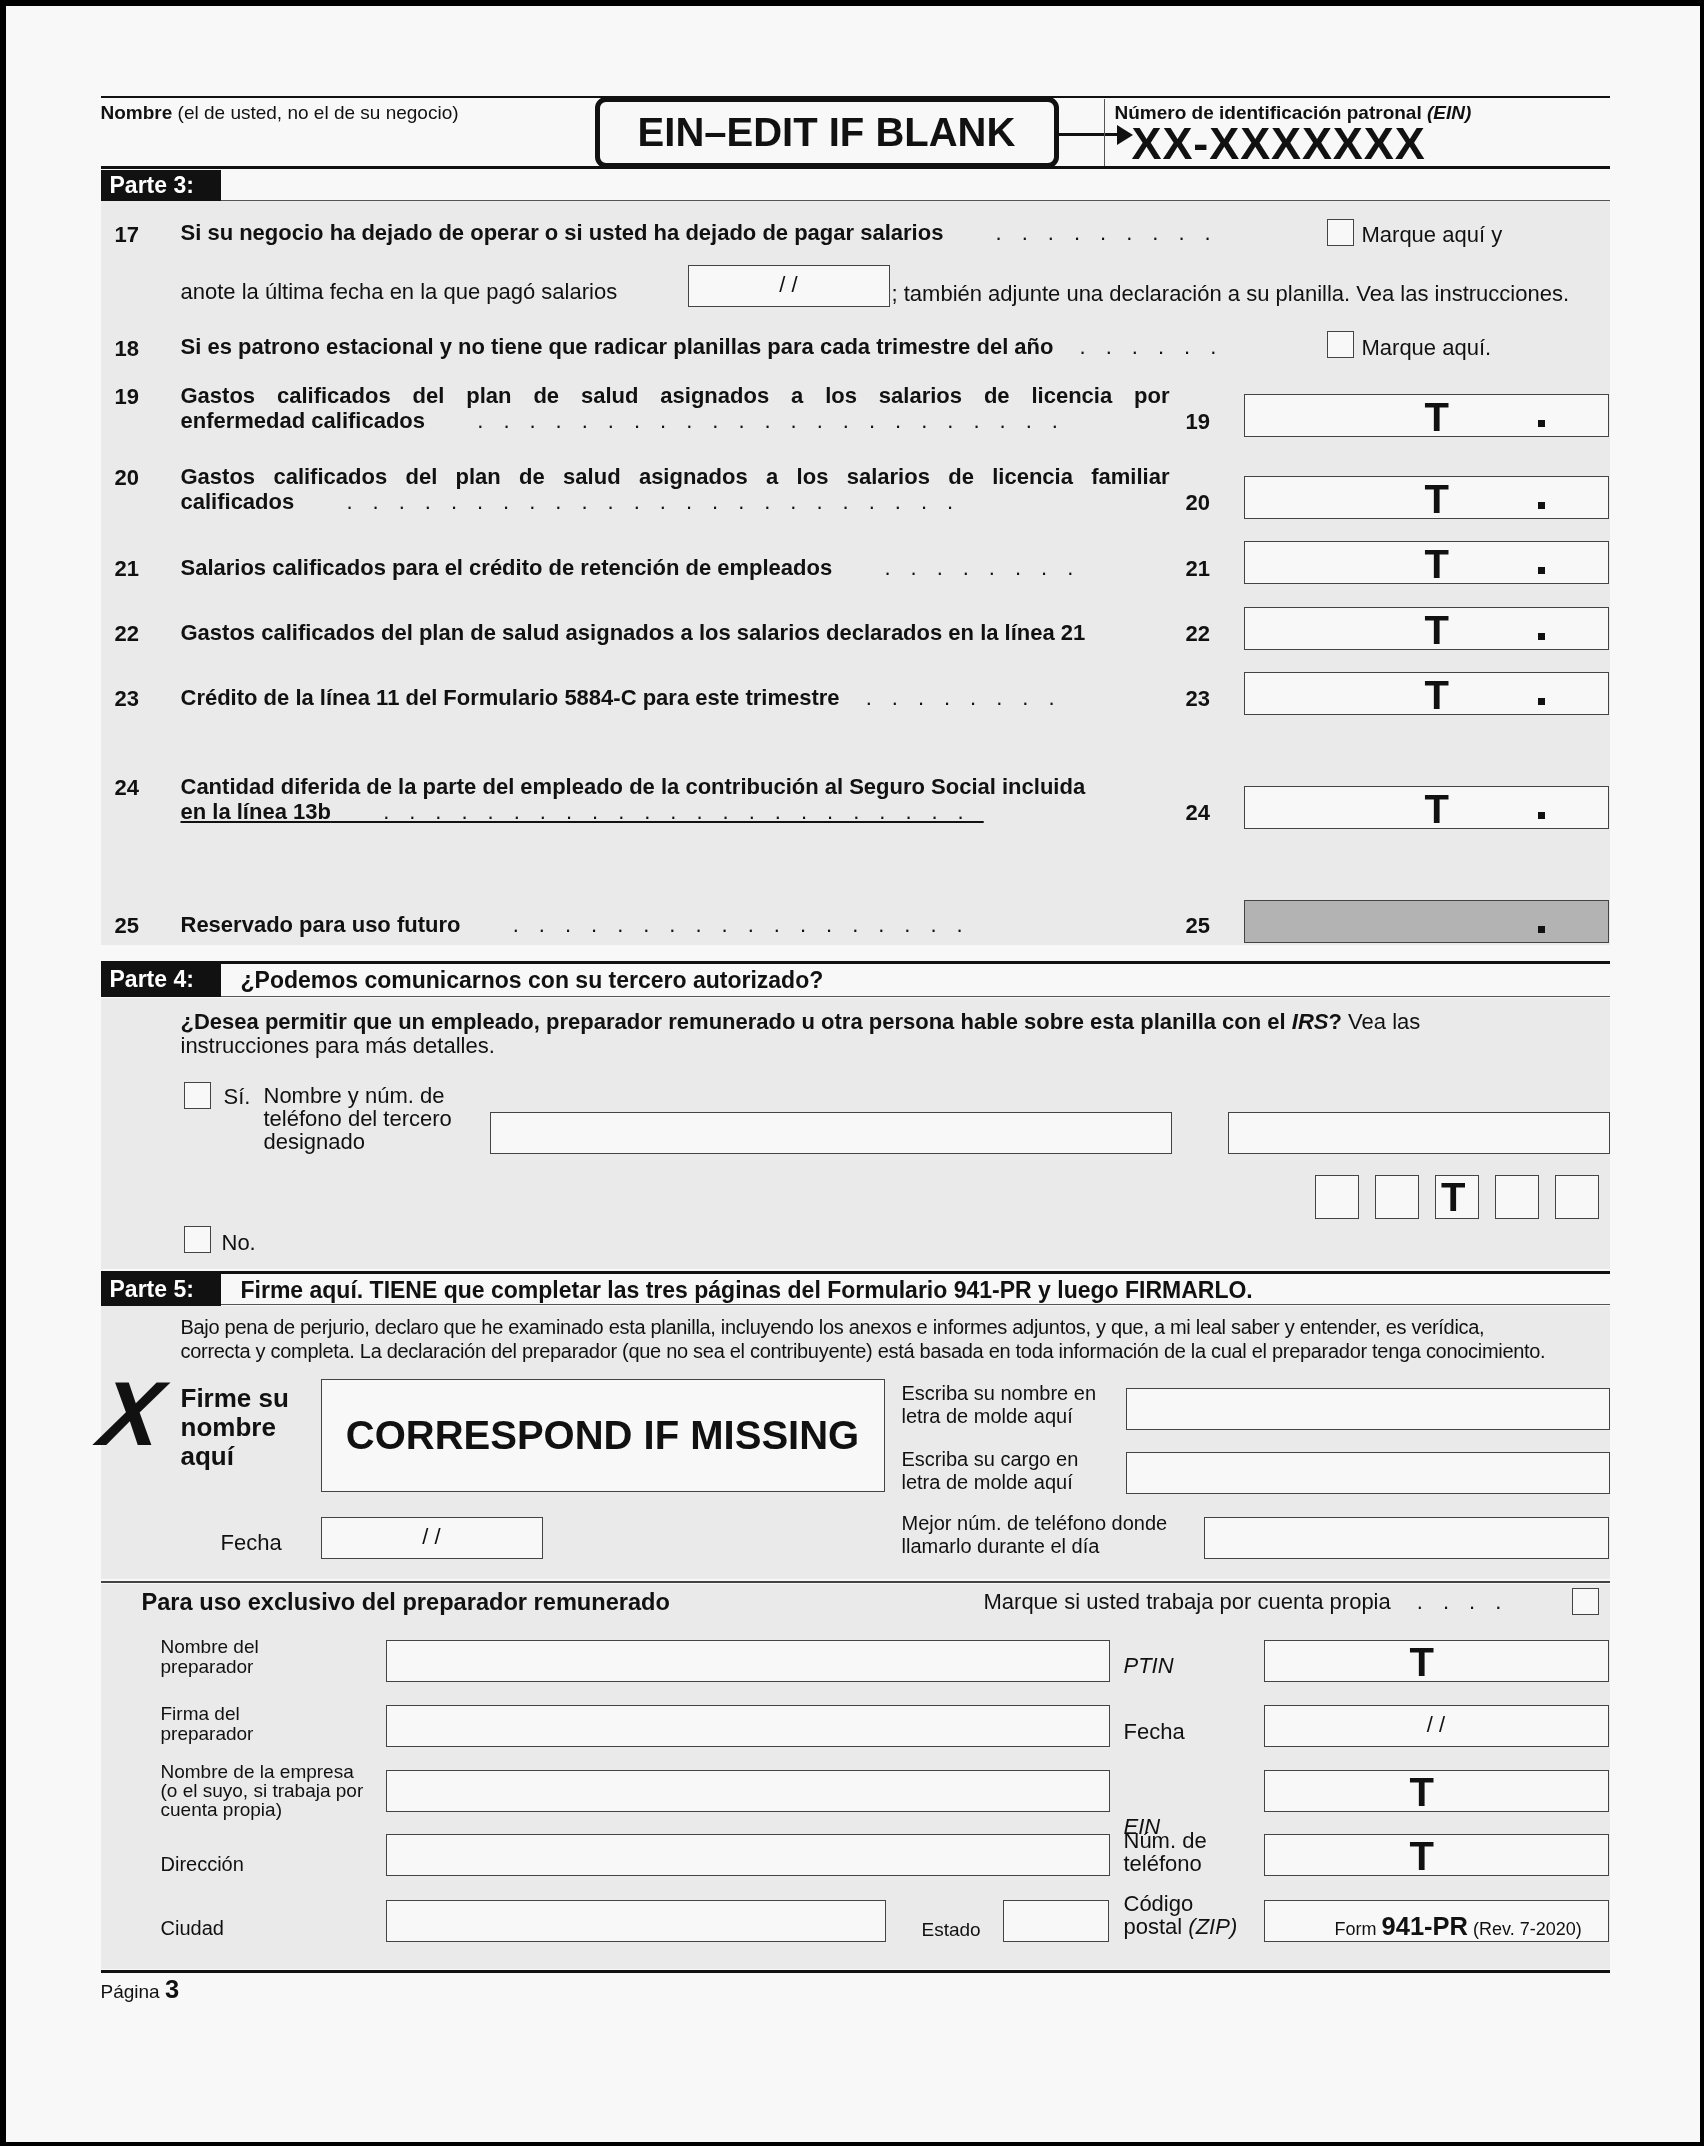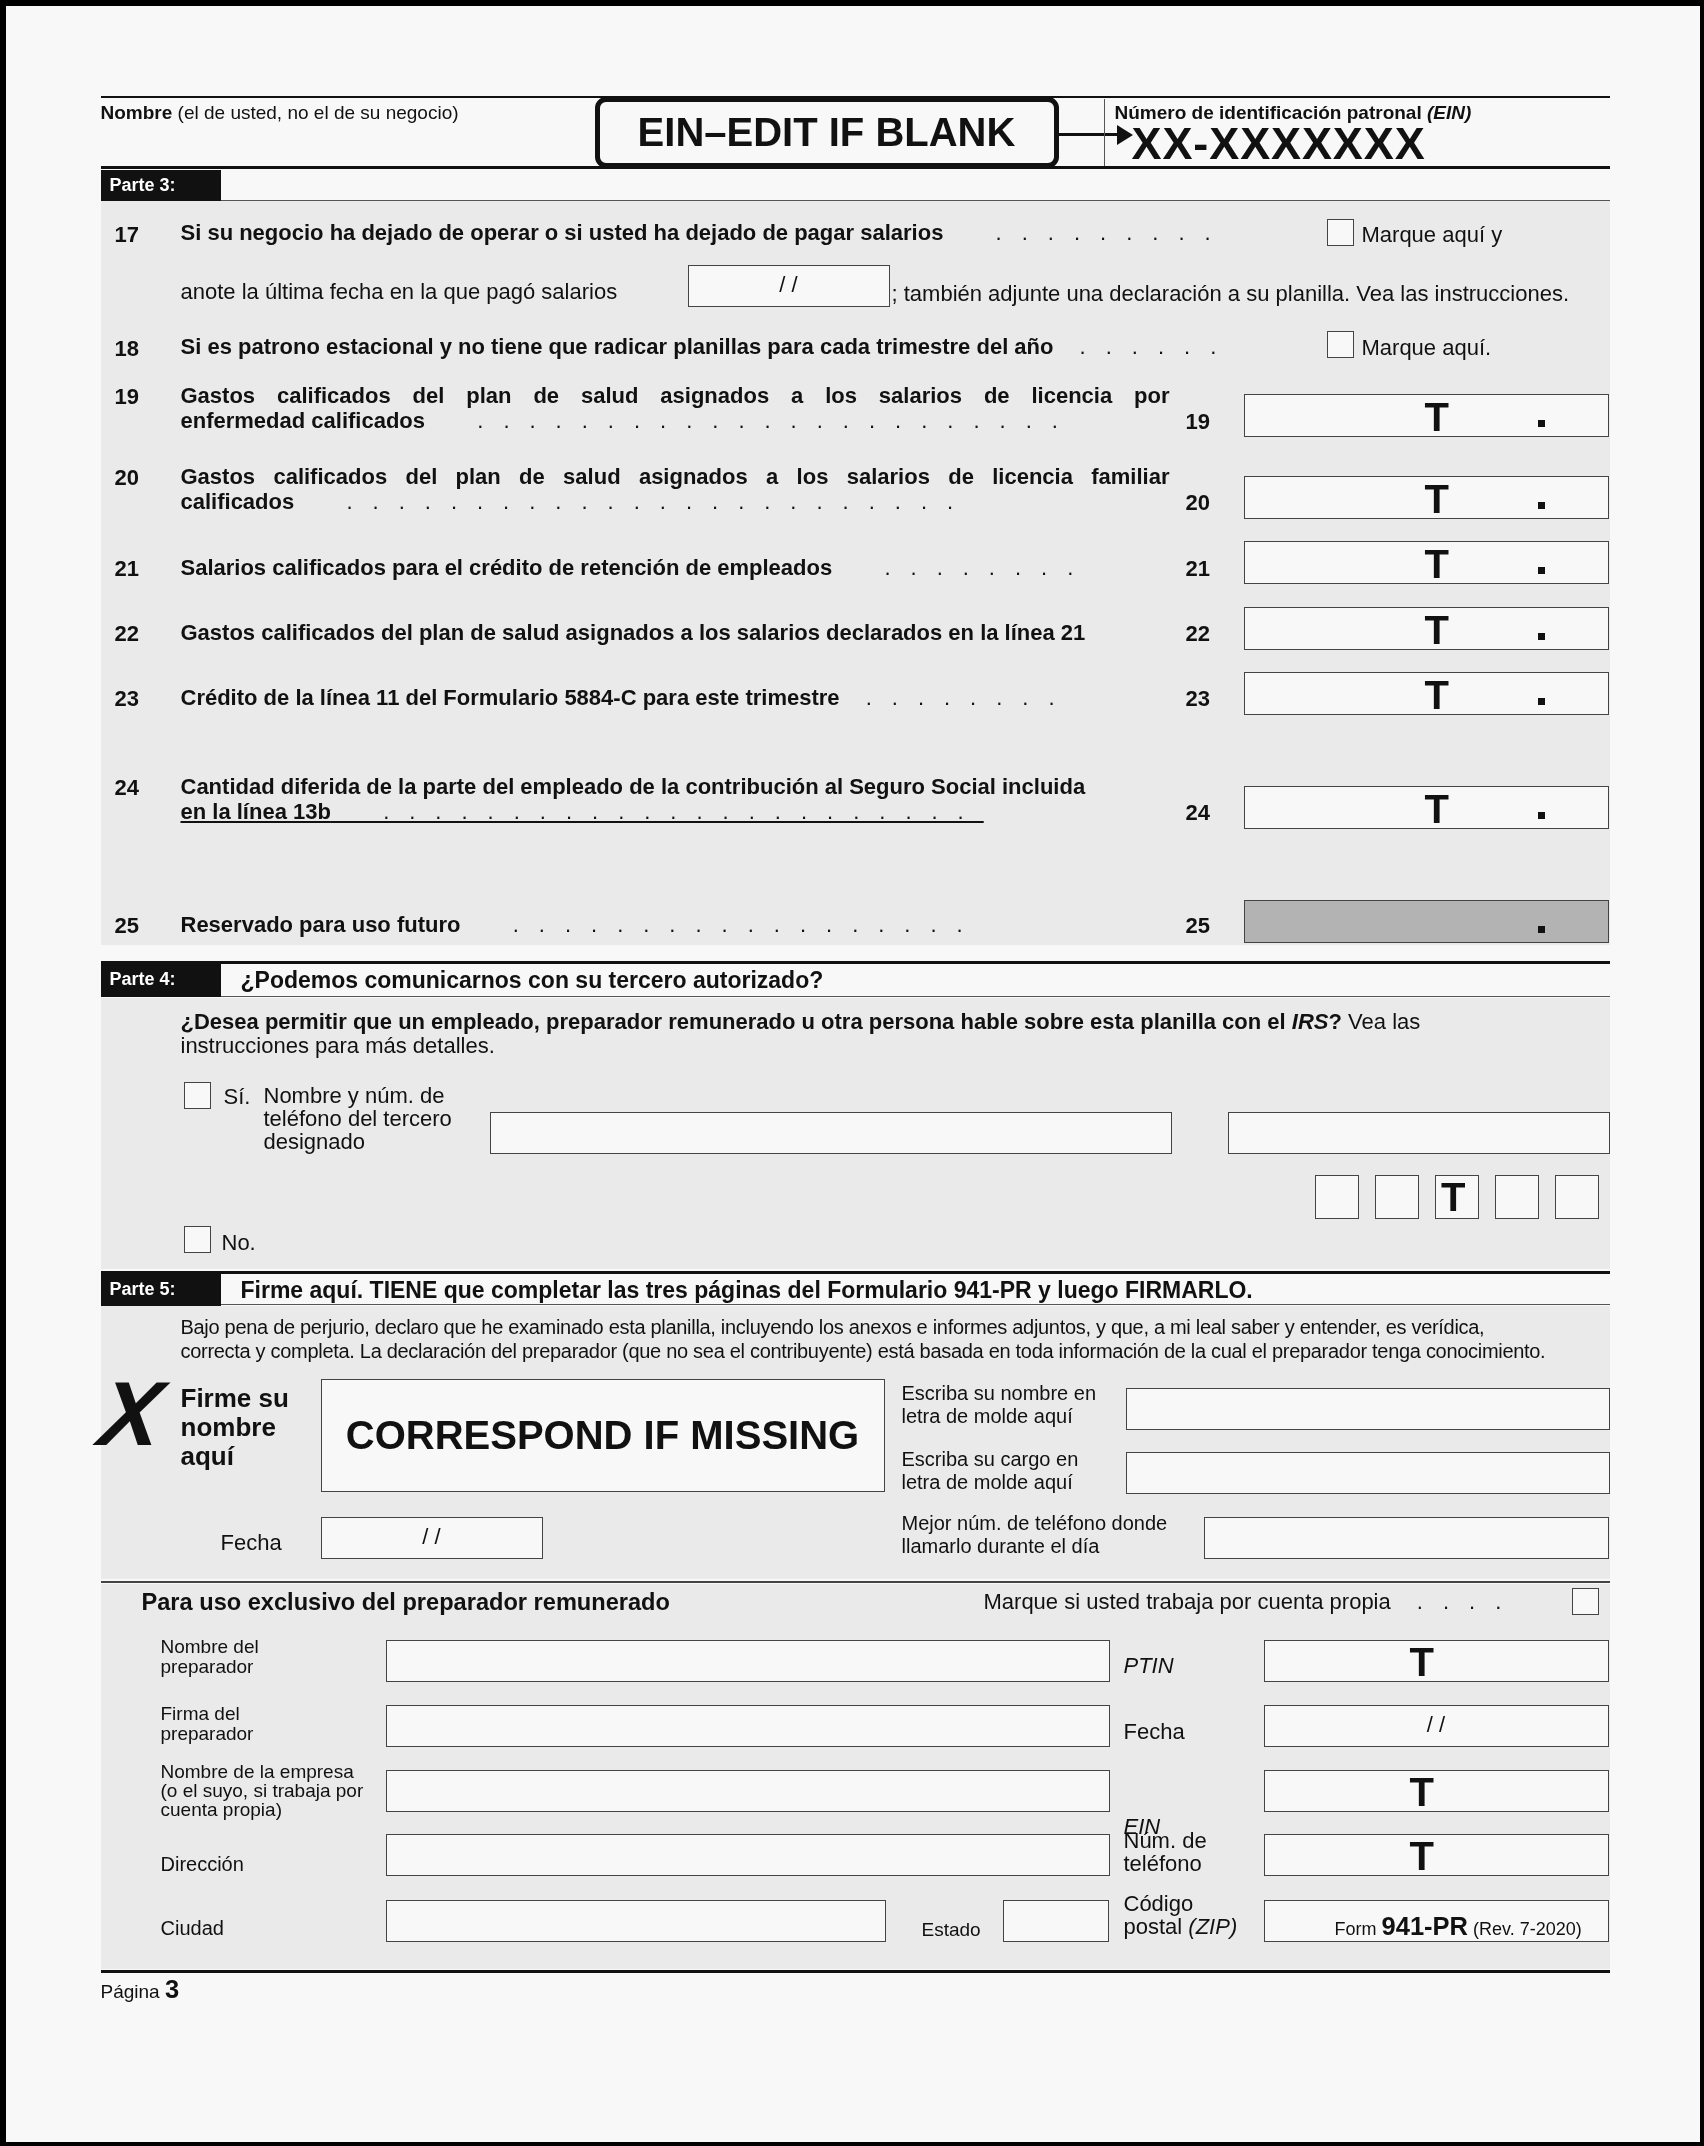--- a/index.html
+++ b/index.html
@@ -6,21 +6,21 @@
   html, body { width: 1705px; height: 2147px; background: #000; overflow: hidden; }
   body { font-family: "Liberation Sans", sans-serif; color: #111; position: relative; }
   .page { position: absolute; left: 5.5px; top: 5.5px; width: 1694px; height: 2136px; background: #f8f8f8; }
   .abs { position: absolute; }
   .gray { background: #eaeaea; }
   .hr-thick { position: absolute; height: 3.6px; background: #111; }
   .hr-thin { position: absolute; height: 1.8px; background: #555; }
   .box { position: absolute; background: #f8f8f8; border: 1.8px solid #444; }
   .box.shaded { background: #b3b3b3; }
   .chk { position: absolute; width: 27px; height: 27px; background: #f8f8f8; border: 1.8px solid #444; }
-  .part-tag { position: absolute; background: #111; color: #fff; font-weight: bold; font-size: 18px; padding: 3.6px 9px; height: 33px; line-height: 25.5px; }
+  .part-tag { position: absolute; background: #111; color: #fff; font-weight: bold; font-size: 23px; padding: 3.6px 9px; height: 33px; line-height: 25.5px; }
   .part-title { position: absolute; font-weight: bold; font-size: 23px; line-height: 33px; }
   .t-bold { font-weight: bold; }
   .fs24 { font-size: 22px; }
   .fs22 { font-size: 20px; }
   .fs21 { font-size: 19px; }
   .lnum { position: absolute; font-weight: bold; font-size: 22px; }
   .q { position: absolute; font-weight: bold; font-size: 22px; line-height: 24.5px; }
   .dots { letter-spacing: 20px; font-weight: normal; }
   .tcursor { position: absolute; font-weight: bold; font-size: 40px; line-height: 36px; }
   .centdot { position: absolute; width: 7.3px; height: 7.3px; background: #111; }

